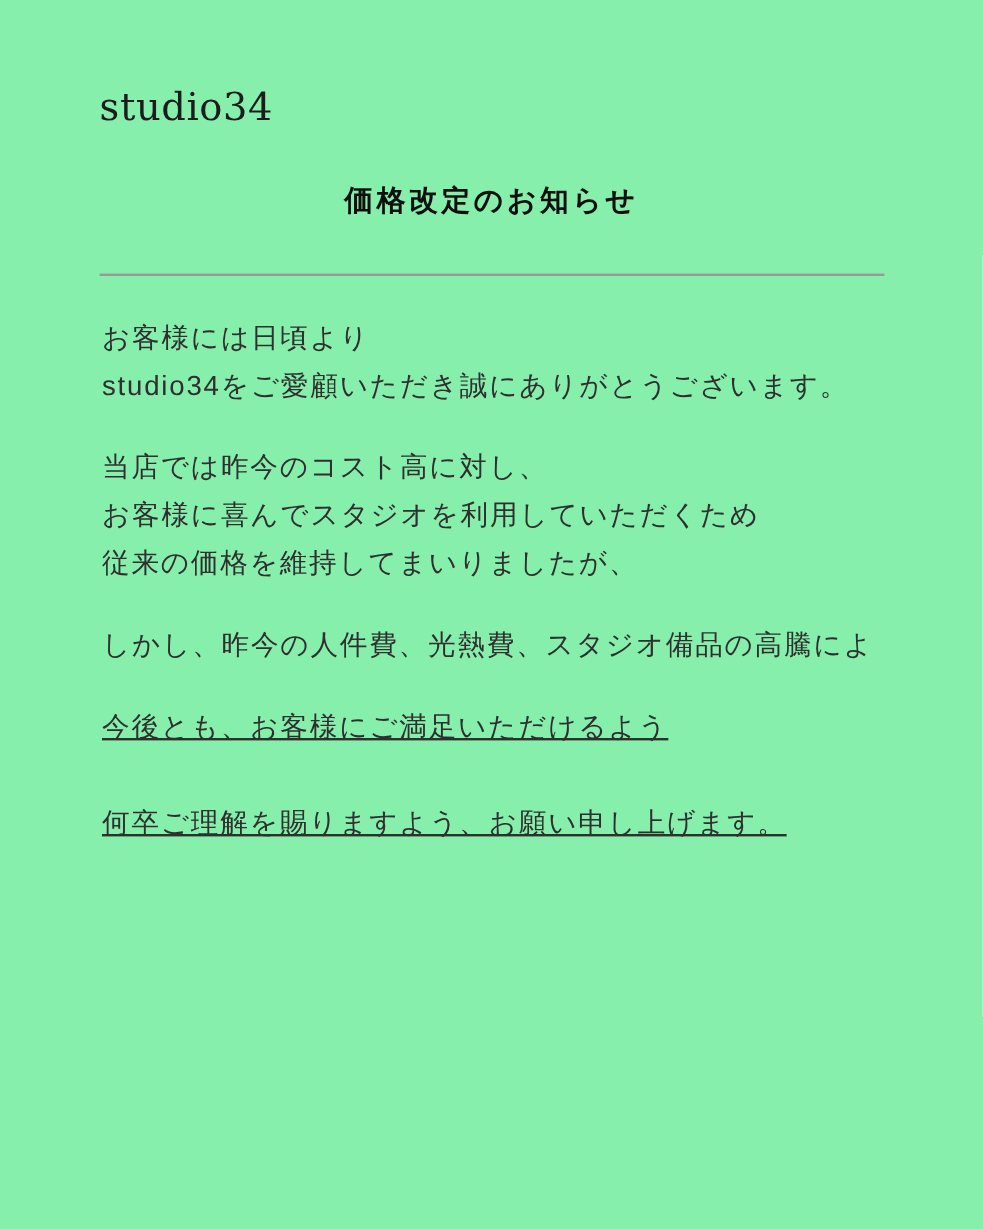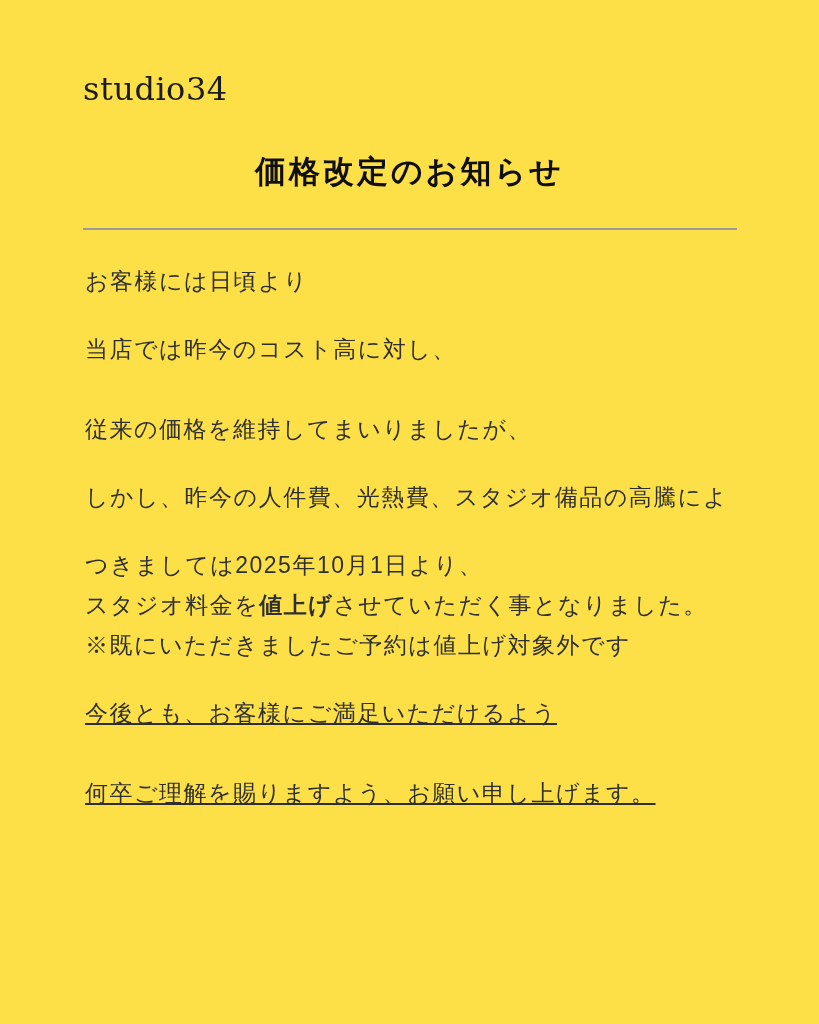--- a/index.html
+++ b/index.html
@@ -7,41 +7,41 @@
     --title: #0f0f0f;
     --divider: #9a9a9a;
     --brand: #1c1c1c;
   }
   * { margin: 0; padding: 0; box-sizing: border-box; }
   html, body { background: #ffffff; }
   .page {
     position: relative;
     width: 819px;
     height: 1024px;
-    background: #fde047;
+    background: #86efac;
     overflow: hidden;
     font-family: "Liberation Sans", sans-serif;
   }
   .logo {
     position: absolute;
     left: 83px;
     top: 70px;
     font-family: "DejaVu Serif", "Liberation Serif", serif;
     font-size: 32px;
     font-weight: 400;
     letter-spacing: 0.5px;
     color: var(--brand, #1c1c1c);
   }
   .title {
     position: absolute;
     top: 151px;
     left: 0;
     width: 100%;
     text-align: center;
-    font-size: 31px;
+    font-size: 24px;
     font-weight: 700;
     letter-spacing: 3px;
     color: var(--title, #0f0f0f);
   }
   .divider {
     position: absolute;
     left: 83px;
     top: 228px;
     width: 654px;
     height: 2px;
@@ -70,37 +70,33 @@
   <div class="logo">studio34</div>
 
   <h1 class="title">価格改定のお知らせ</h1>
 
   <div class="divider"></div>
 
   <div class="content">
 
     <p>
       <span class="line">お客様には日頃より</span><br>
+      <span class="line">studio34をご愛顧いただき誠にありがとうございます。</span>
     </p>
 
     <p>
       <span class="line">当店では昨今のコスト高に対し、</span><br>
-      <br>
+      <span class="line">お客様に喜んでスタジオを利用していただくため</span><br>
       <span class="line">従来の価格を維持してまいりましたが、</span>
     </p>
 
     <p>
       <span class="line">しかし、昨今の人件費、光熱費、スタジオ備品の高騰によ</span><br>
     </p>
 
-    <p>
-      <span class="line">つきましては2025年10月1日より、</span><br>
-      <span class="line"><span>スタジオ料金を</span><span class="em">値上げ</span><span>させていただく事となりました。</span></span><br>
-      <span class="line">※既にいただきましたご予約は値上げ対象外です</span>
-    </p>
 
     <p>
       <span class="line">今後とも、お客様にご満足いただけるよう</span><br>
       <br>
       <span class="line">何卒ご理解を賜りますよう、お願い申し上げます。</span>
     </p>
 
   </div>
 </div>
 

